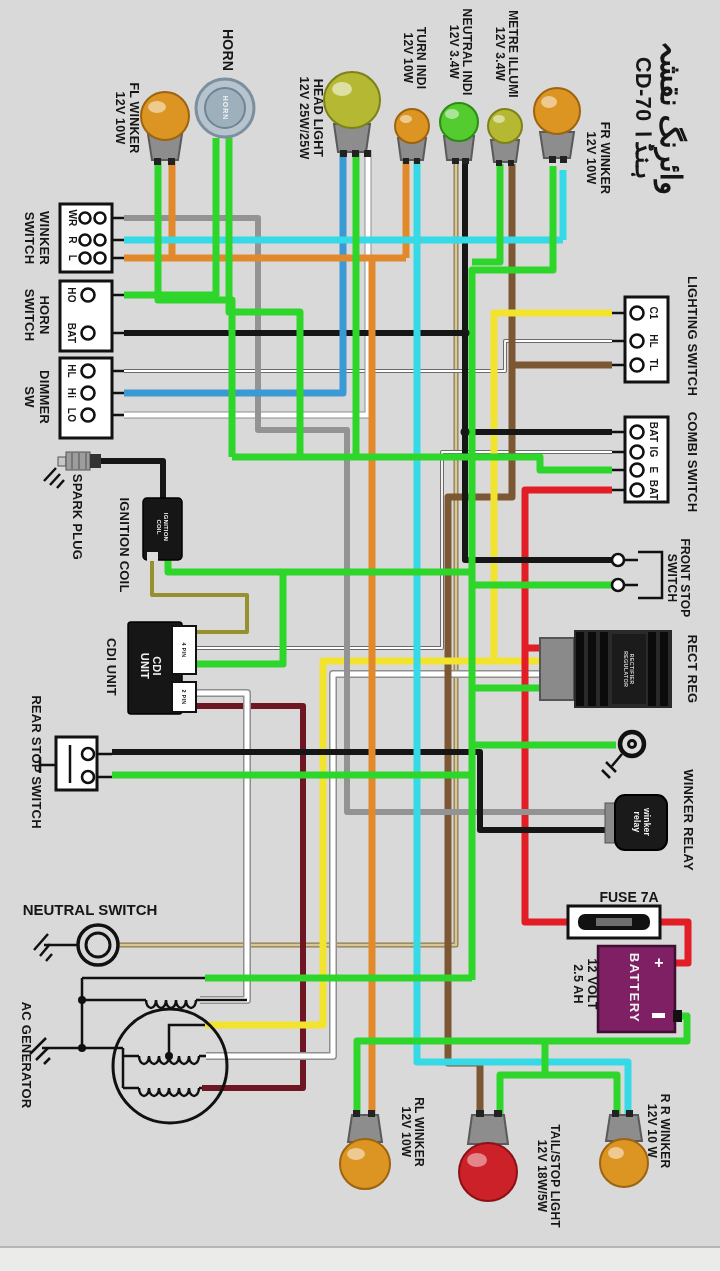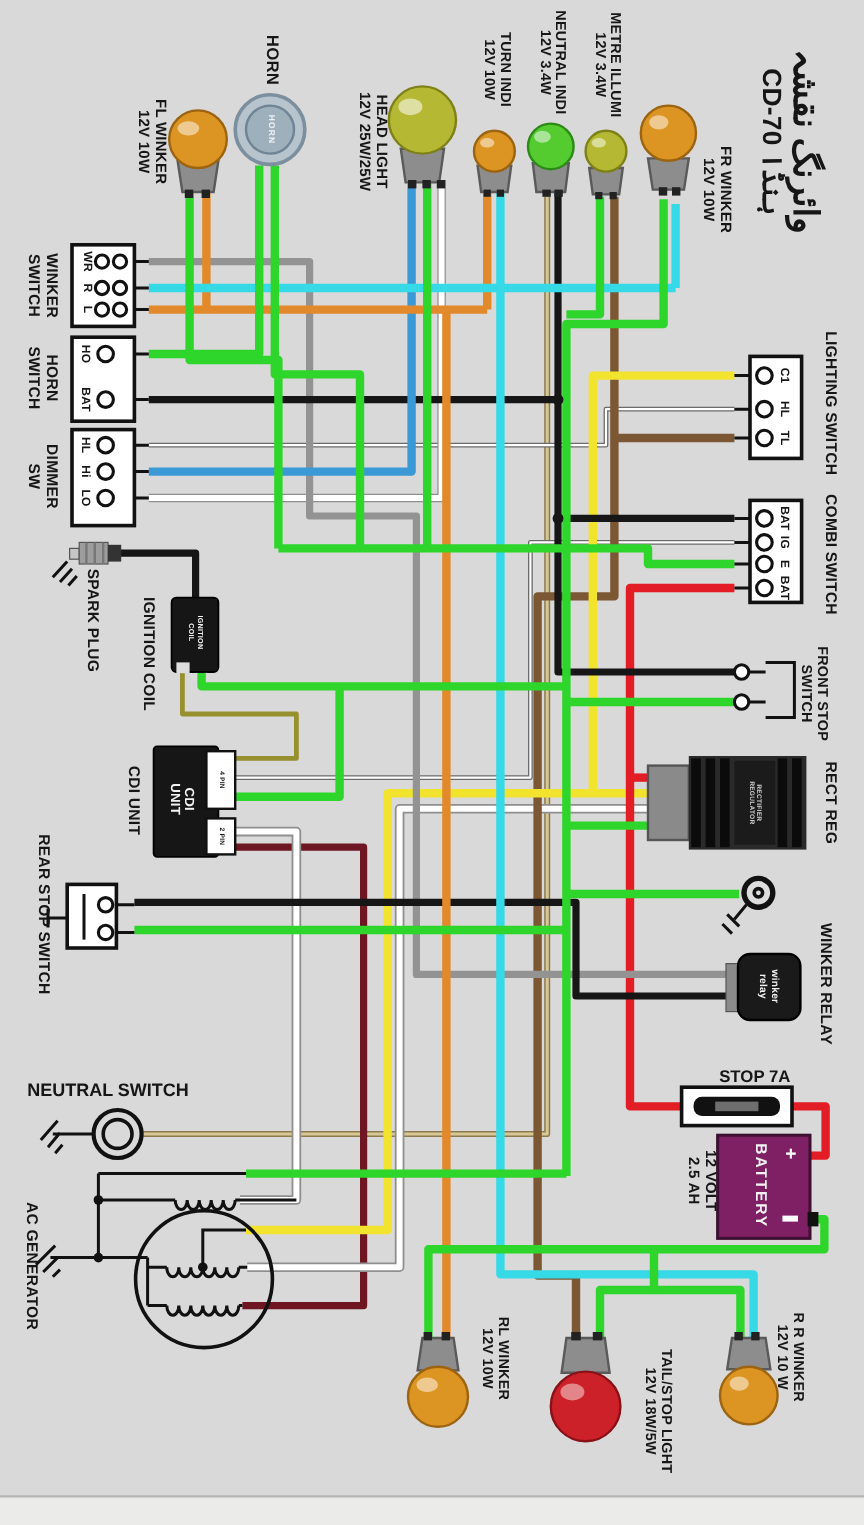--- a/index.html
+++ b/index.html
@@ -343,21 +343,21 @@
 <div class="lbl" style="left:26px;top:1055px;font-size:13px">AC GENERATOR</div>
 
 <div class="lbl" style="left:692px;top:336px;font-size:13px">LIGHTING SWITCH</div>
 <div class="lbl" style="left:692px;top:462px;font-size:13px">COMBI SWITCH</div>
 <div class="lbl" style="left:678px;top:578px;font-size:12px">
   <div>FRONT STOP</div>
       <div>SWITCH</div>
 </div>
 <div class="lbl" style="left:692px;top:669px;font-size:13px">RECT REG</div>
 <div class="lbl" style="left:688px;top:820px;font-size:13px">WINKER RELAY</div>
-<div class="lbl-h" style="left:629px;top:897px;font-size:14px">STOP 7A</div>
+<div class="lbl-h" style="left:629px;top:897px;font-size:14px">FUSE 7A</div>
 <div class="lbl" style="left:585px;top:984px;font-size:12.5px">
   <div>12 VOLT</div>
       <div>2.5 AH</div>
 </div>
 
 <div class="lbl" style="left:412px;top:1132px;font-size:12px">
   <div>RL WINKER</div>
       <div>12V 10W</div>
 </div>
 <div class="lbl" style="left:548px;top:1176px;font-size:12px">

